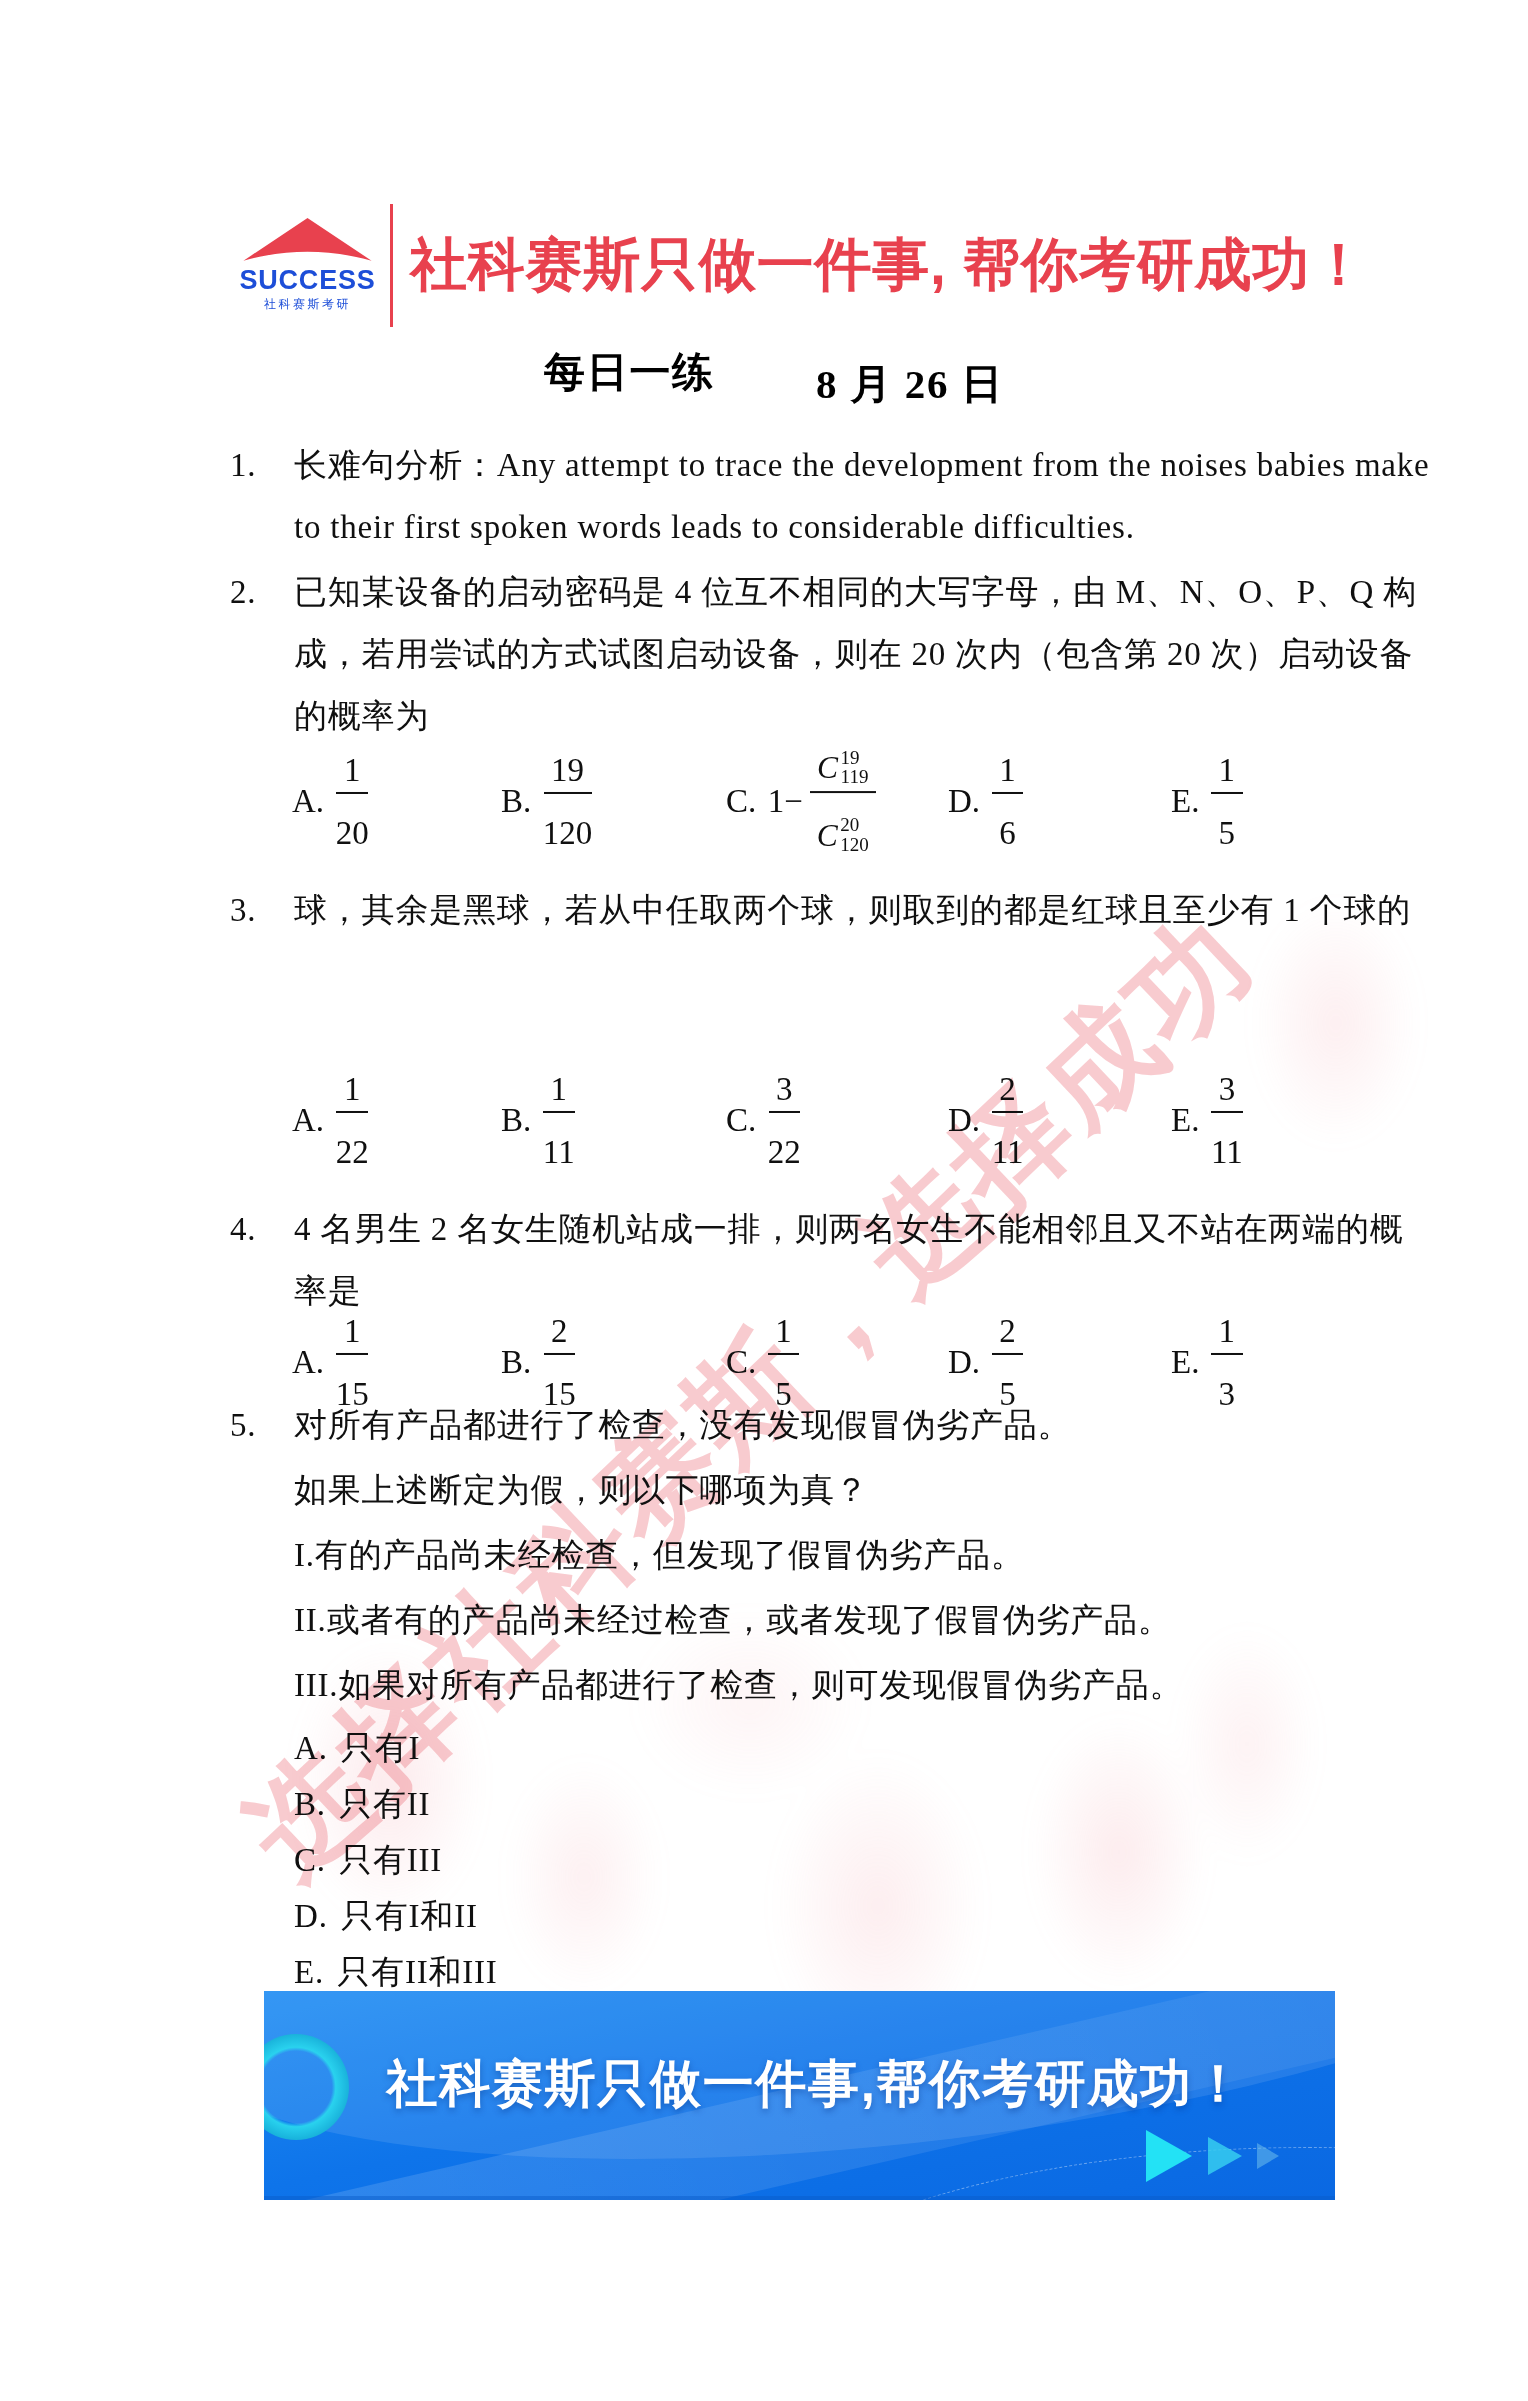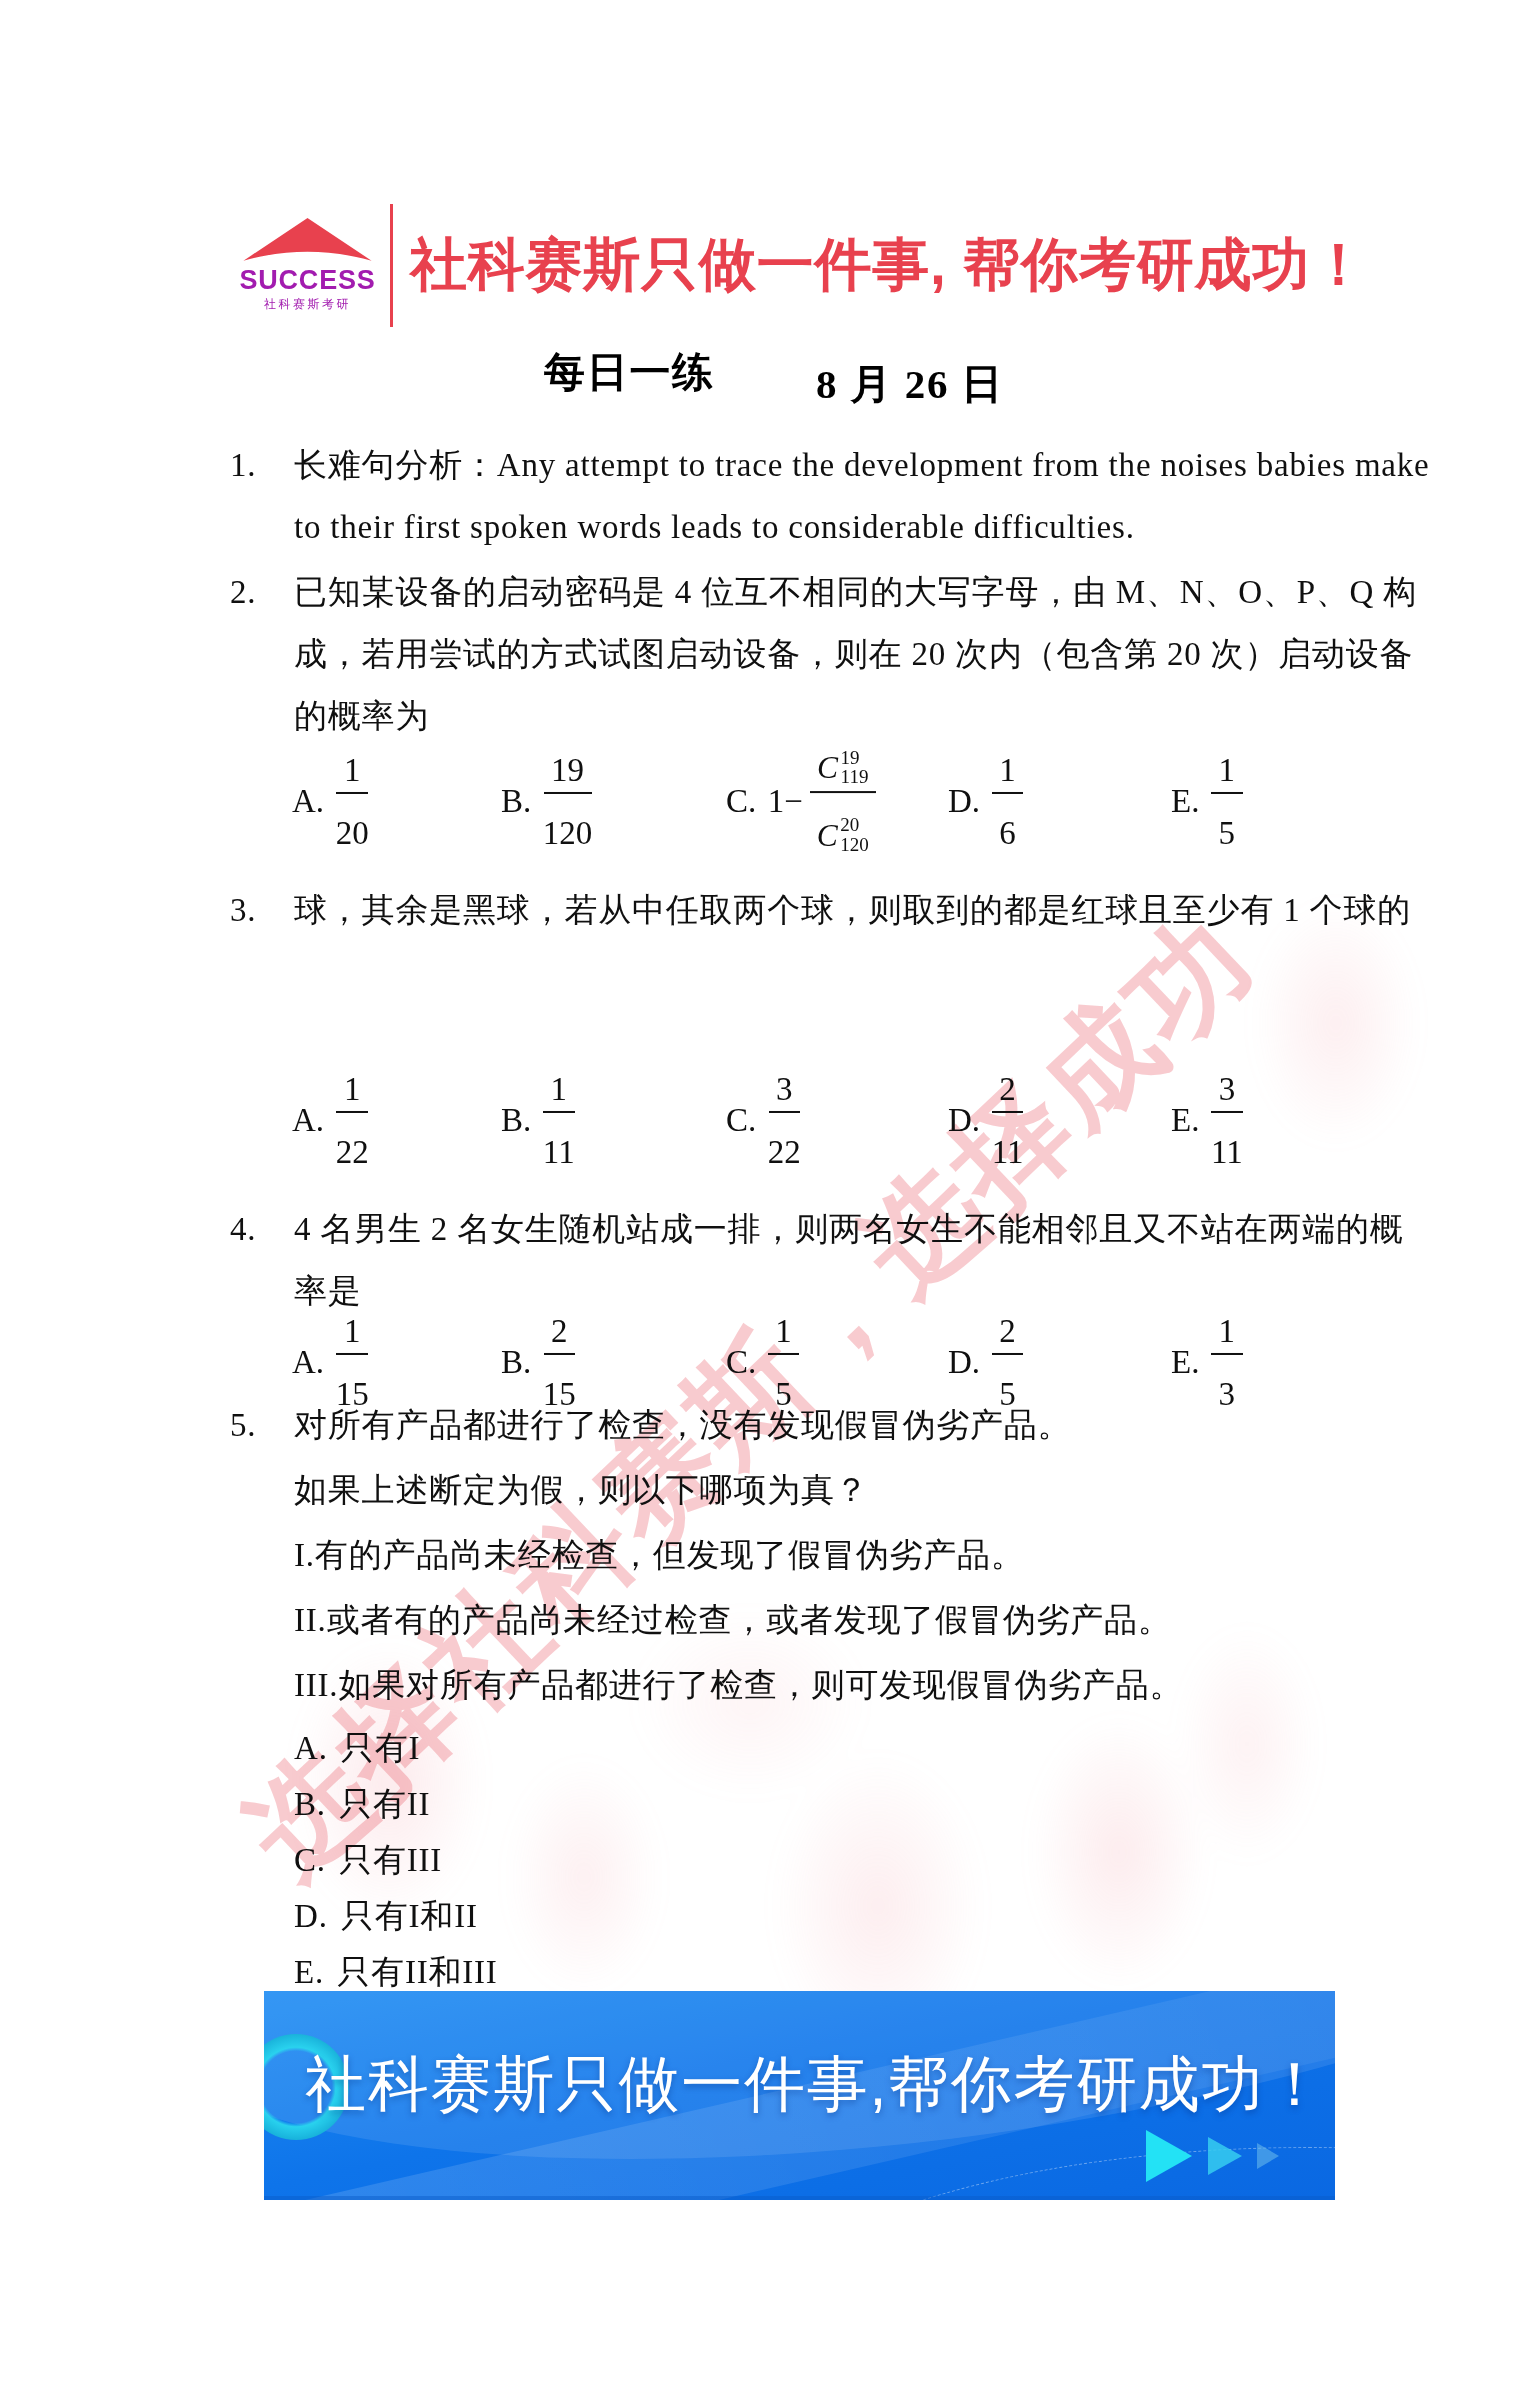--- a/index.html
+++ b/index.html
@@ -1,21 +1,21 @@
 <!DOCTYPE html>
 <html style="font-size:13.3px"><head>
 <meta charset="utf-8">
 <style>
   html,body{margin:0;padding:0;}
   body{background:#ffffff;font-family:"Liberation Serif","DejaVu Serif",serif;}
   .page{position:relative;width:1528px;height:2401px;background:#ffffff;overflow:hidden;}
 
   
   .header{position:absolute;left:235px;top:201px;display:flex;align-items:center;height:128px;z-index:4;}
-  .logo{width:145px;text-align:center;color:#a21caf;}
+  .logo{width:145px;text-align:center;color:#1d4ed8;}
   .logo svg{display:block;margin:0 auto;}
   .logo-en{font-family:"Liberation Sans","DejaVu Sans",sans-serif;font-weight:900;font-size:27px;letter-spacing:0.8px;line-height:1.05;margin-top:1.7px;}
   .logo-cn{font-family:"Liberation Sans","DejaVu Sans",sans-serif;font-weight:400;font-size:12px;letter-spacing:2.5px;line-height:1.1;margin-top:4.1px;white-space:nowrap;}
   .hdr-divider{width:3.3px;height:123px;background:#e8414e;margin-left:10px;margin-right:16.6px;}
   .hdr-slogan{font-family:"Liberation Sans","DejaVu Sans",sans-serif;font-weight:900;font-size:57px;color:#e8414e;letter-spacing:0.8px;white-space:nowrap;}
 
   
   .doc-title{position:absolute;left:0;top:345px;width:100%;height:50px;z-index:4;}
   .doc-title span{position:absolute;font-size:41px;font-weight:bold;color:#000;letter-spacing:1.7px;white-space:nowrap;}
   .title-left{left:544px;}
@@ -60,22 +60,22 @@
   .banner::after{content:'';position:absolute;left:0;right:0;bottom:0;height:4.1px;background:rgba(9,90,200,.45);}
   .banner-sweep{position:absolute;left:-124px;top:-282px;width:1574px;height:431px;border-radius:50%;
     background:rgba(255,255,255,.10);transform:rotate(-7deg);}
   .banner-band{position:absolute;left:-99px;top:80px;width:1409px;height:93px;border-radius:50px;
     background:linear-gradient(90deg,rgba(255,255,255,.15),rgba(255,255,255,.04));transform:rotate(-13deg);}
   .banner-ring{position:absolute;left:-21.5px;top:43px;width:106px;height:106px;border-radius:50%;
     background:radial-gradient(circle,transparent 48%,rgba(41,214,238,.95) 53%,rgba(23,178,216,.95) 72%,transparent 77%);}
   .banner-arc{position:absolute;left:464px;bottom:-363px;width:1160px;height:414px;border-radius:50%;
     border:1.7px dashed rgba(255,255,255,.38);}
   .banner-text{position:absolute;inset:0;display:flex;align-items:center;justify-content:center;
-    padding:0 33px 21.5px 66px;font-family:"Liberation Sans","DejaVu Sans",sans-serif;font-weight:400;
-    font-size:61px;color:#ffffff;letter-spacing:1.7px;white-space:nowrap;
+    padding:0 33px 21.5px 66px;font-family:"Liberation Sans","DejaVu Sans",sans-serif;font-weight:700;
+    font-size:51px;color:#ffffff;letter-spacing:1.7px;white-space:nowrap;
     text-shadow:0 3.3px 6.6px rgba(0,45,130,.40);}
   .banner-arrows{position:absolute;right:53px;bottom:18px;display:flex;align-items:center;gap:12.4px;}
   .arr{width:0;height:0;border-style:solid;border-color:transparent;}
   .arr-1{border-left:46px solid #23e2f5;border-top:26px solid transparent;border-bottom:26px solid transparent;}
   .arr-2{border-left:34px solid rgba(54,205,240,.85);border-top:19px solid transparent;border-bottom:19px solid transparent;}
   .arr-3{border-left:22.4px solid rgba(110,190,235,.55);border-top:13.3px solid transparent;border-bottom:13.3px solid transparent;}
 </style>
 </head>
 <body>
 

